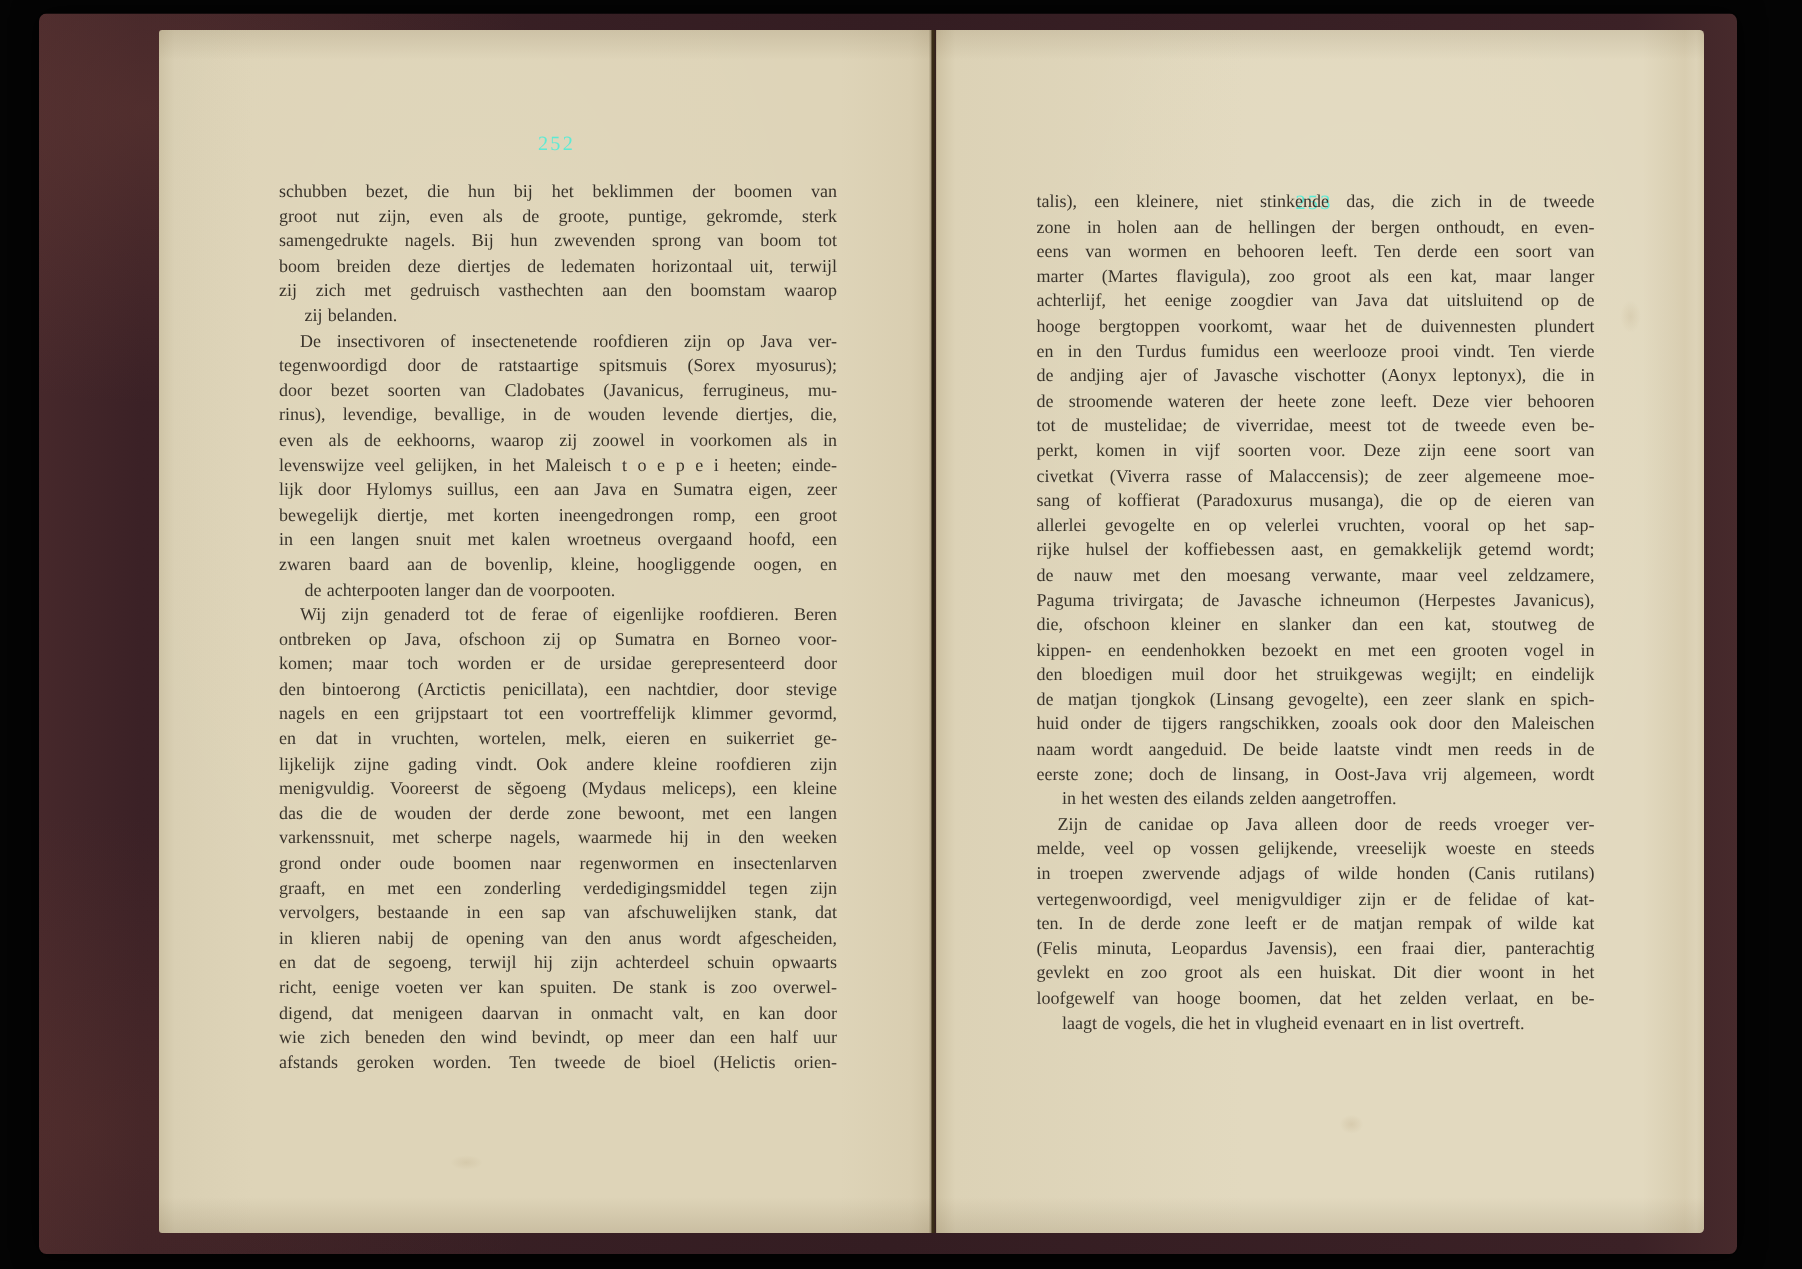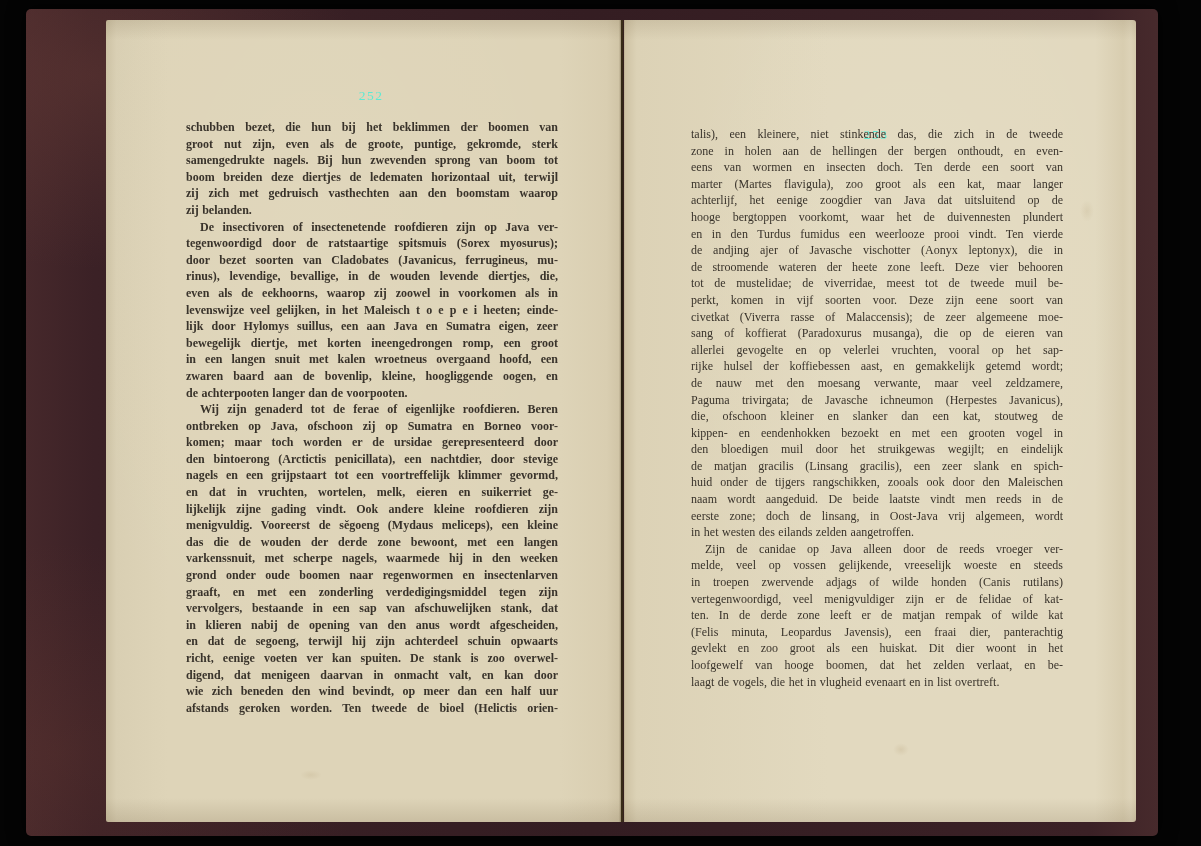--- a/index.html
+++ b/index.html
@@ -74,31 +74,31 @@
     position:absolute;width:372px;text-align:center;
     font-size:13.5px;letter-spacing:1.5px;color:#5eead4;
   }
   .num-left{left:185px;top:88px;}
   .num-right{left:690px;top:95px;margin-top:32px;}
 
   .text-block{
     position:absolute;width:372px;color:#39332b;
     font-size:12px;
   }
-  .tb-left{left:186px;top:119px;font-weight:bold;}
+  .tb-left{left:186px;top:119px;}
   .tb-right{left:691px;top:126px;}
 
   .line{
     height:16.6px;line-height:16.6px;
     text-align:justify;text-align-last:justify;
     overflow:hidden;white-space:normal;
     word-spacing:.5px;
   }
   .line.indent{text-indent:14px;}
-  .line.end{text-align-last:left;}
+  .line.end{text-align-last:left;margin-left:17px;}
 
   
   .blemish{position:absolute;border-radius:50%;pointer-events:none;}
   .b1{left:893px;top:743px;width:16px;height:13px;background:radial-gradient(ellipse,rgba(150,120,70,.14),rgba(0,0,0,0) 70%);}
   .b2{left:300px;top:770px;width:22px;height:10px;background:radial-gradient(ellipse,rgba(140,110,60,.10),rgba(0,0,0,0) 70%);}
   .b3{left:1080px;top:200px;width:14px;height:22px;background:radial-gradient(ellipse,rgba(140,110,60,.10),rgba(0,0,0,0) 70%);}
 </style>
 </head>
 <body>
 
@@ -152,39 +152,39 @@
       <div class="line">in klieren nabij de opening van den anus wordt afgescheiden,</div>
       <div class="line">en dat de segoeng, terwijl hij zijn achterdeel schuin opwaarts</div>
       <div class="line">richt, eenige voeten ver kan spuiten. De stank is zoo overwel-</div>
       <div class="line">digend, dat menigeen daarvan in onmacht valt, en kan door</div>
       <div class="line">wie zich beneden den wind bevindt, op meer dan een half uur</div>
       <div class="line">afstands geroken worden. Ten tweede de bioel (Helictis orien-</div>
     </div>
   <div class="text-block tb-right">
       <div class="line">talis), een kleinere, niet stinkende das, die zich in de tweede</div>
       <div class="line">zone in holen aan de hellingen der bergen onthoudt, en even-</div>
-      <div class="line">eens van wormen en insecten doch. Ten derde een soort van</div>
+      <div class="line">eens van wormen en behooren leeft. Ten derde een soort van</div>
       <div class="line">marter (Martes flavigula), zoo groot als een kat, maar langer</div>
       <div class="line">achterlijf, het eenige zoogdier van Java dat uitsluitend op de</div>
       <div class="line">hooge bergtoppen voorkomt, waar het de duivennesten plundert</div>
       <div class="line">en in den Turdus fumidus een weerlooze prooi vindt. Ten vierde</div>
       <div class="line">de andjing ajer of Javasche vischotter (Aonyx leptonyx), die in</div>
       <div class="line">de stroomende wateren der heete zone leeft. Deze vier behooren</div>
-      <div class="line">tot de mustelidae; de viverridae, meest tot de tweede muil be-</div>
+      <div class="line">tot de mustelidae; de viverridae, meest tot de tweede even be-</div>
       <div class="line">perkt, komen in vijf soorten voor. Deze zijn eene soort van</div>
       <div class="line">civetkat (Viverra rasse of Malaccensis); de zeer algemeene moe-</div>
       <div class="line">sang of koffierat (Paradoxurus musanga), die op de eieren van</div>
       <div class="line">allerlei gevogelte en op velerlei vruchten, vooral op het sap-</div>
       <div class="line">rijke hulsel der koffiebessen aast, en gemakkelijk getemd wordt;</div>
       <div class="line">de nauw met den moesang verwante, maar veel zeldzamere,</div>
       <div class="line">Paguma trivirgata; de Javasche ichneumon (Herpestes Javanicus),</div>
       <div class="line">die, ofschoon kleiner en slanker dan een kat, stoutweg de</div>
       <div class="line">kippen- en eendenhokken bezoekt en met een grooten vogel in</div>
       <div class="line">den bloedigen muil door het struikgewas wegijlt; en eindelijk</div>
-      <div class="line">de matjan gracilis (Linsang gracilis), een zeer slank en spich-</div>
+      <div class="line">de matjan tjongkok (Linsang gevogelte), een zeer slank en spich-</div>
       <div class="line">huid onder de tijgers rangschikken, zooals ook door den Maleischen</div>
       <div class="line">naam wordt aangeduid. De beide laatste vindt men reeds in de</div>
       <div class="line">eerste zone; doch de linsang, in Oost-Java vrij algemeen, wordt</div>
       <div class="line end">in het westen des eilands zelden aangetroffen.</div>
       <div class="line indent">Zijn de canidae op Java alleen door de reeds vroeger ver-</div>
       <div class="line">melde, veel op vossen gelijkende, vreeselijk woeste en steeds</div>
       <div class="line">in troepen zwervende adjags of wilde honden (Canis rutilans)</div>
       <div class="line">vertegenwoordigd, veel menigvuldiger zijn er de felidae of kat-</div>
       <div class="line">ten. In de derde zone leeft er de matjan rempak of wilde kat</div>
       <div class="line">(Felis minuta, Leopardus Javensis), een fraai dier, panterachtig</div>

